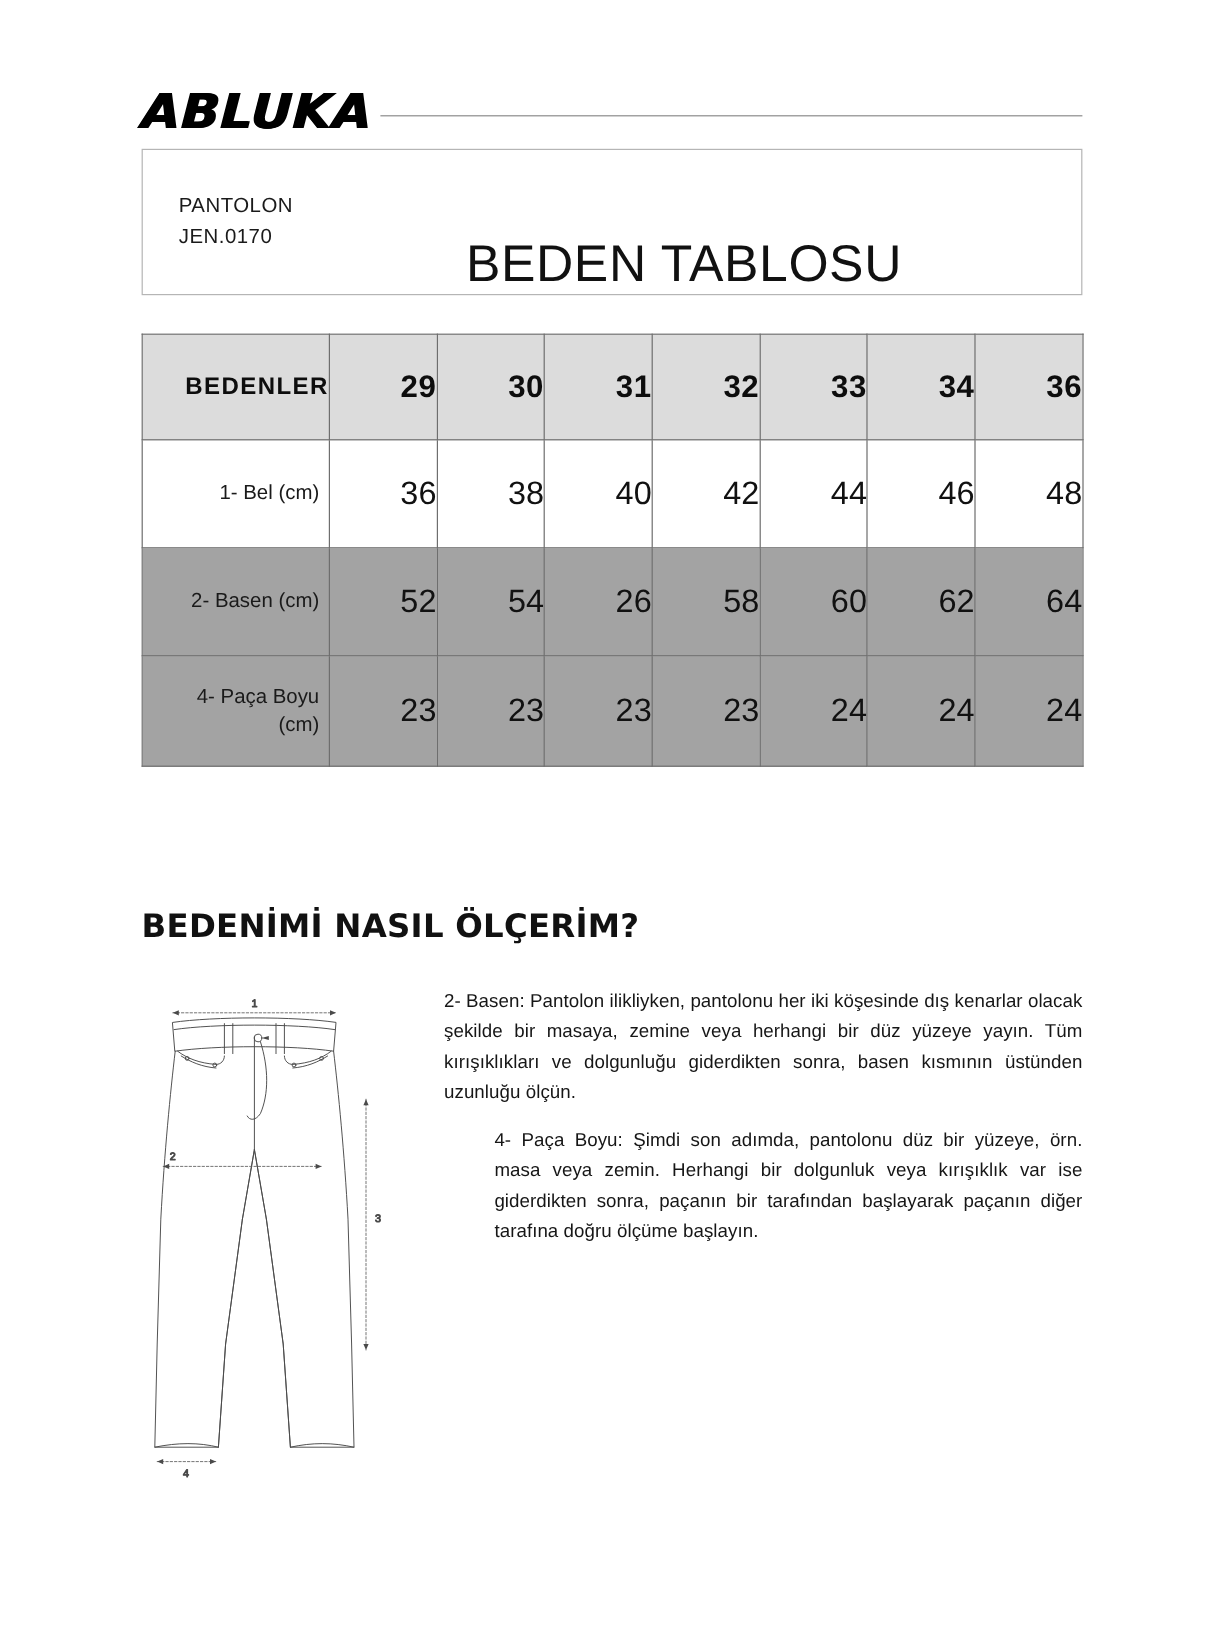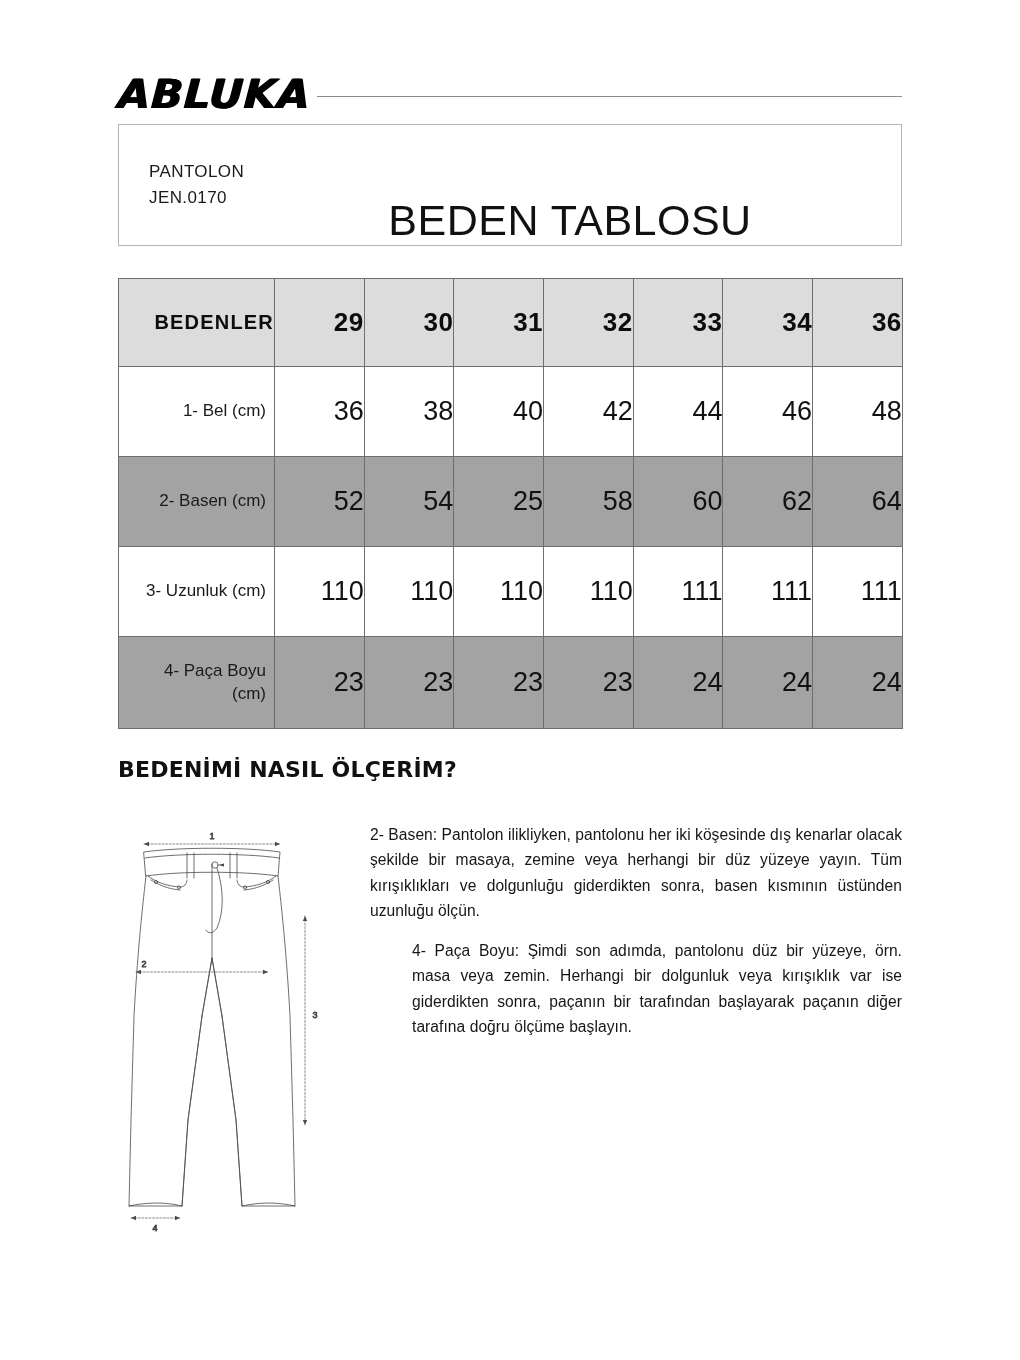--- a/index.html
+++ b/index.html
@@ -150,21 +150,21 @@
     font-weight: 400;
     color: #111111;
   }
 
   
   .measure-heading {
     position: absolute;
     left: 118px;
     top: 757px;
     font-family: "DejaVu Sans", sans-serif;
-    font-size: 22px;
+    font-size: 27px;
     font-weight: 700;
     letter-spacing: 0.2px;
     color: #111111;
   }
 
   .measure-body {
     position: absolute;
     left: 118px;
     top: 820px;
     width: 784px;
@@ -257,37 +257,27 @@
         <td class="cell-value">42</td>
         <td class="cell-value">44</td>
         <td class="cell-value">46</td>
         <td class="cell-value">48</td>
       </tr>
 
       <tr class="row-shaded">
         <td class="cell-label">2- Basen (cm)</td>
         <td class="cell-value">52</td>
         <td class="cell-value">54</td>
-        <td class="cell-value">25</td>
+        <td class="cell-value">26</td>
         <td class="cell-value">58</td>
         <td class="cell-value">60</td>
         <td class="cell-value">62</td>
         <td class="cell-value">64</td>
       </tr>
 
-      <tr class="row-plain">
-        <td class="cell-label">3- Uzunluk (cm)</td>
-        <td class="cell-value">110</td>
-        <td class="cell-value">110</td>
-        <td class="cell-value">110</td>
-        <td class="cell-value">110</td>
-        <td class="cell-value">111</td>
-        <td class="cell-value">111</td>
-        <td class="cell-value">111</td>
-      </tr>
 
       <tr class="row-shaded tall">
         <td class="cell-label">4- Paça Boyu (cm)</td>
         <td class="cell-value">23</td>
         <td class="cell-value">23</td>
         <td class="cell-value">23</td>
         <td class="cell-value">23</td>
         <td class="cell-value">24</td>
         <td class="cell-value">24</td>
         <td class="cell-value">24</td>

